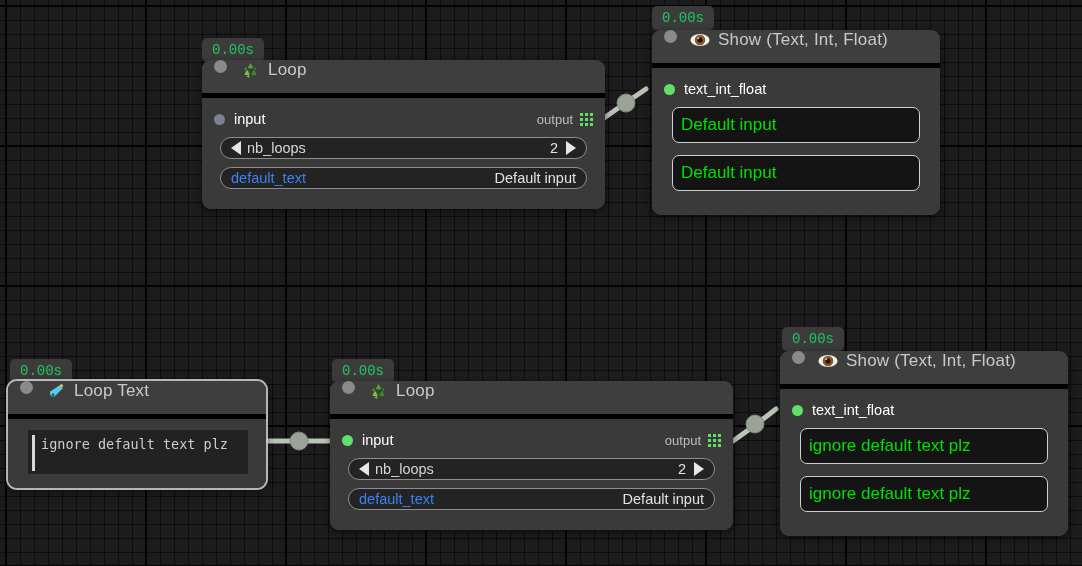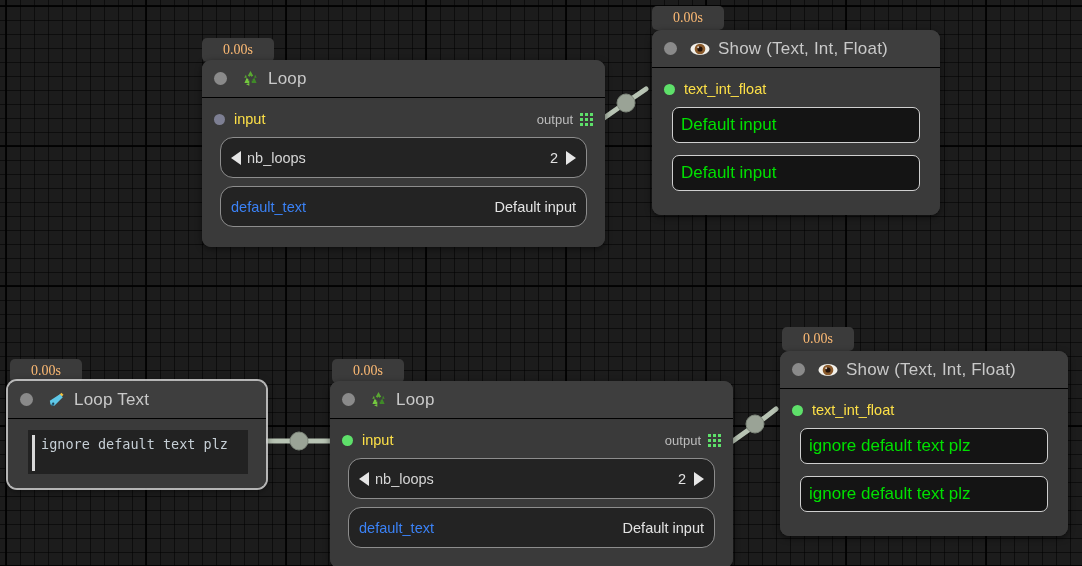--- a/index.html
+++ b/index.html
@@ -28,50 +28,50 @@
   
   .node {
     position: absolute;
     border-radius: 9px;
     background: #3a3a3a;
     box-shadow: 0 2px 6px rgba(0,0,0,0.55);
     overflow: hidden;
   }
   .node.sel { box-shadow: 0 0 0 2px rgba(210,210,210,0.85), 0 2px 8px rgba(0,0,0,0.6); }
   .node-head {
-    display: flex; align-items: center;
+    display: flex; 
     height: 38px; padding: 0 12px;
     background: #3e3e3e;
-    border-bottom: 1px solid #000000;
+    border-bottom: 5px solid #000000;
   }
   .head-dot {
     width: 13px; height: 13px; border-radius: 50%;
     background: #8a8a8a; flex: 0 0 auto; margin-right: 13px;
   }
   .head-icon { width: 20px; height: 20px; margin-right: 8px; flex:0 0 auto; display:flex; align-items:center; justify-content:center; }
   .head-title {
     color: #c9c9c9; font-size: 17px; letter-spacing: .2px; white-space: nowrap;
   }
   .node-body { padding: 9px 10px 12px 10px; background: #3a3a3a; }
 
   
   .ports { display:flex; align-items:center; height: 20px; margin: 2px 2px 8px 2px; }
   .port-dot { width: 11px; height: 11px; border-radius: 50%; flex:0 0 auto; }
   .port-dot.green { background:#5ee06a; }
   .port-dot.grey  { background:#7d7f93; }
-  .port-label { color:#fde047; font-size: 14.5px; margin-left: 9px; }
+  .port-label { color:#ffffff; font-size: 14.5px; margin-left: 9px; }
   .ports .spacer { flex: 1 1 auto; }
   .out-label { color:#bdbdbd; font-size: 13px; margin-right: 7px; }
   .grid-icon { display:grid; grid-template-columns: repeat(3, 3px); grid-template-rows: repeat(3,3px); gap:2px; }
   .grid-icon i { background:#5ee06a; display:block; width:3px; height:3px; }
 
   
   .pill {
     display:flex; align-items:center;
-    height: 41px; margin: 0 8px 8px 8px;
+    height: 22px; margin: 0 8px 8px 8px;
     border: 1px solid #8d8d8d; border-radius: 13px;
     background: #232323; padding: 0 10px;
   }
   .pill .k { color:#3b82f6; font-size: 14.5px; }
   .pill .v { color:#e2e2e2; font-size: 14.5px; margin-left:auto; }
   .pill .k.bright { color:#d6d6d6; }
   .arrow { width:0;height:0;flex:0 0 auto; }
   .arrow.l { border-top:7px solid transparent;border-bottom:7px solid transparent;border-right:10px solid #e6e6e6; margin-right:6px; }
   .arrow.r { border-top:7px solid transparent;border-bottom:7px solid transparent;border-left:10px solid #e6e6e6; margin-left:8px; }
 
@@ -91,24 +91,24 @@
     position: relative;
   }
   .caret { width: 3px; background:#d8d8d8; height:36px; margin: 1px 6px 0 4px; flex:0 0 auto; }
   .editor .txt {
     color:#c6cfd6; font-family:"DejaVu Sans Mono", monospace; font-size: 13.5px;
     line-height: 17px; padding-top: 2px; white-space: pre;
   }
 
   
   .stamp {
-    position:absolute; height: 24px; padding: 0 21px;
+    position:absolute; height: 24px; padding: 0 10px;
     display:flex; align-items:center;
     background:#3b3b3b; border-radius: 5px;
-    color:#fdba74; font-family:Liberation Serif, serif; font-size: 14px;
+    color:#22c55e; font-family:Liberation Mono, monospace; font-size: 14px;
   }
 </style>
 </head>
 <body>
 
 <div id="canvas">
 
   <svg id="wires">
 
     <path d="M 604 118 L 624 104 L 646 89" stroke="#b8c4b4" stroke-width="5" fill="none" stroke-linecap="round"></path>

